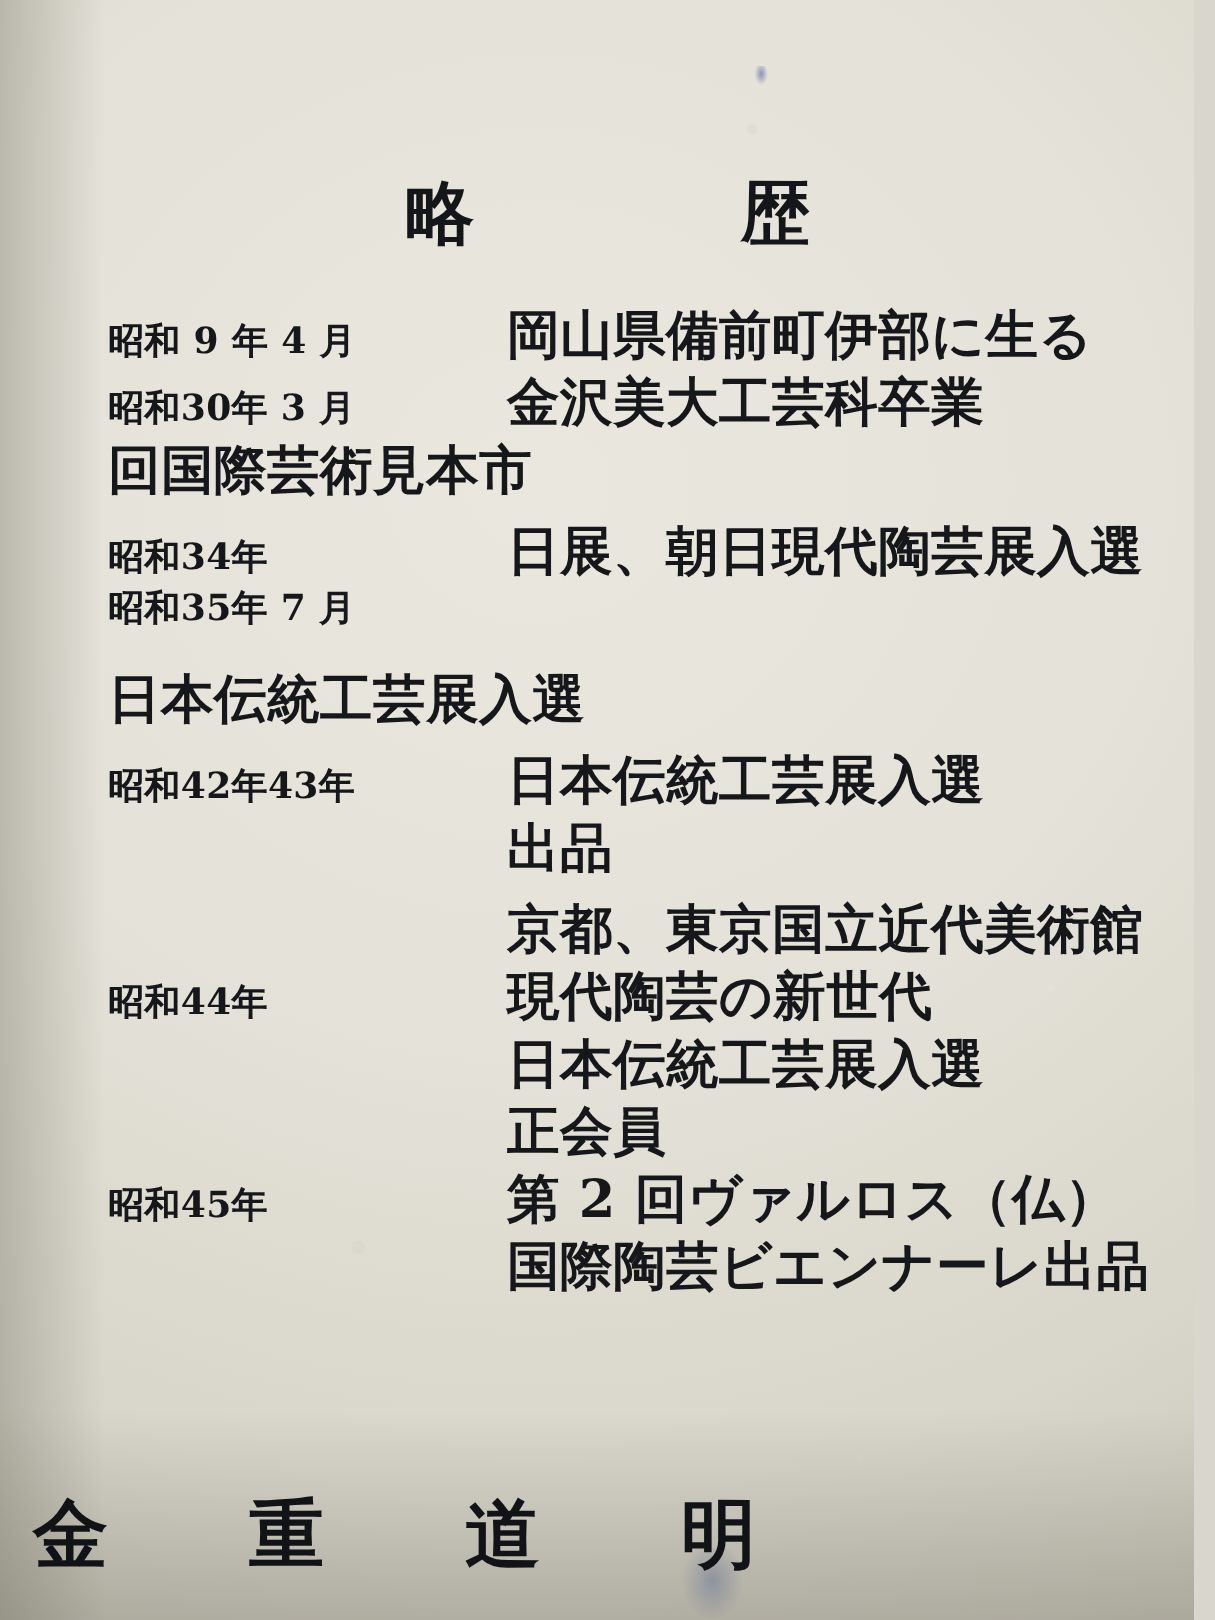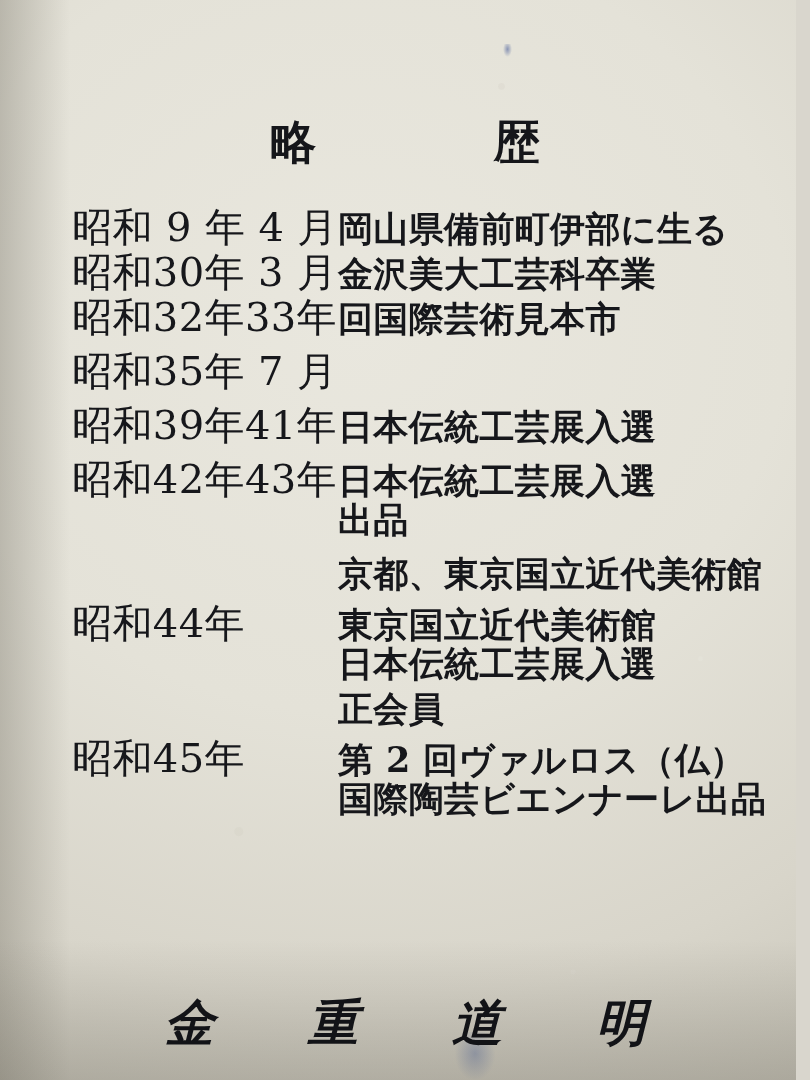--- a/index.html
+++ b/index.html
@@ -101,49 +101,47 @@
     width: 690px;
   }
   .chrono-row {
     display: flex;
     align-items: baseline;
     height: 45px;
   }
   .chrono-year {
     width: 266px;
     flex: 0 0 266px;
-    font-size: 40px;
+    font-size: 24px;
     color: #16171b;
-    font-weight: 400;
+    font-weight: 700;
     white-space: nowrap;
     letter-spacing: 0.01em;
   }
   .chrono-event {
     flex: 1 1 auto;
     font-size: 35px;
     color: #16171b;
     font-weight: 700;
     white-space: nowrap;
     letter-spacing: 0.01em;
   }
   .gap-sm { height: 9px; }
 
   
   .artist-name {
     position: absolute;
     left: 0; top: 990px;
     width: 810px;
-    text-align: center;
     font-size: 50px;
     font-weight: 700;
     letter-spacing: 0.44em;
     text-indent: 0.44em;
     color: #121317;
     font-family: "DejaVu Serif", "Liberation Serif", serif;
-    font-style: italic;
   }
 </style>
 </head>
 <body>
 
 <div id="page">
   <div class="grain"></div>
   <div class="ink-speck"></div>
   <div class="ink-smudge"></div>
 
@@ -157,35 +155,37 @@
         <div class="chrono-year">昭和 9 年 4 月</div>
         <div class="chrono-event">岡山県備前町伊部に生る</div>
       </div>
 
       <div class="chrono-row">
         <div class="chrono-year">昭和30年 3 月</div>
         <div class="chrono-event">金沢美大工芸科卒業</div>
       </div>
 
       <div class="chrono-row">
-        <div class="chrono-year">昭和32年33年</div>
         <div class="chrono-event">回国際芸術見本市</div>
       </div>
 
       <div class="gap-sm"></div>
 
+      <div class="chrono-row">
+        <div class="chrono-year">昭和34年</div>
+        <div class="chrono-event">日展、朝日現代陶芸展入選</div>
+      </div>
 
       <div class="chrono-row">
         <div class="chrono-year">昭和35年 7 月</div>
       </div>
 
       <div class="gap-sm"></div>
 
       <div class="chrono-row">
-        <div class="chrono-year">昭和39年41年</div>
         <div class="chrono-event">日本伝統工芸展入選</div>
       </div>
 
       <div class="gap-sm"></div>
 
       <div class="chrono-row">
         <div class="chrono-year">昭和42年43年</div>
         <div class="chrono-event">日本伝統工芸展入選</div>
       </div>
 
@@ -198,21 +198,21 @@
       <div class="gap-sm"></div>
 
 
       <div class="chrono-row">
         <div class="chrono-year"></div>
         <div class="chrono-event">京都、東京国立近代美術館</div>
       </div>
 
       <div class="chrono-row">
         <div class="chrono-year">昭和44年</div>
-        <div class="chrono-event">東京国立近代美術館</div>
+        <div class="chrono-event">現代陶芸の新世代</div>
       </div>
 
       <div class="chrono-row">
         <div class="chrono-year"></div>
         <div class="chrono-event">日本伝統工芸展入選</div>
       </div>
 
       <div class="chrono-row">
         <div class="chrono-year"></div>
         <div class="chrono-event">正会員</div>

